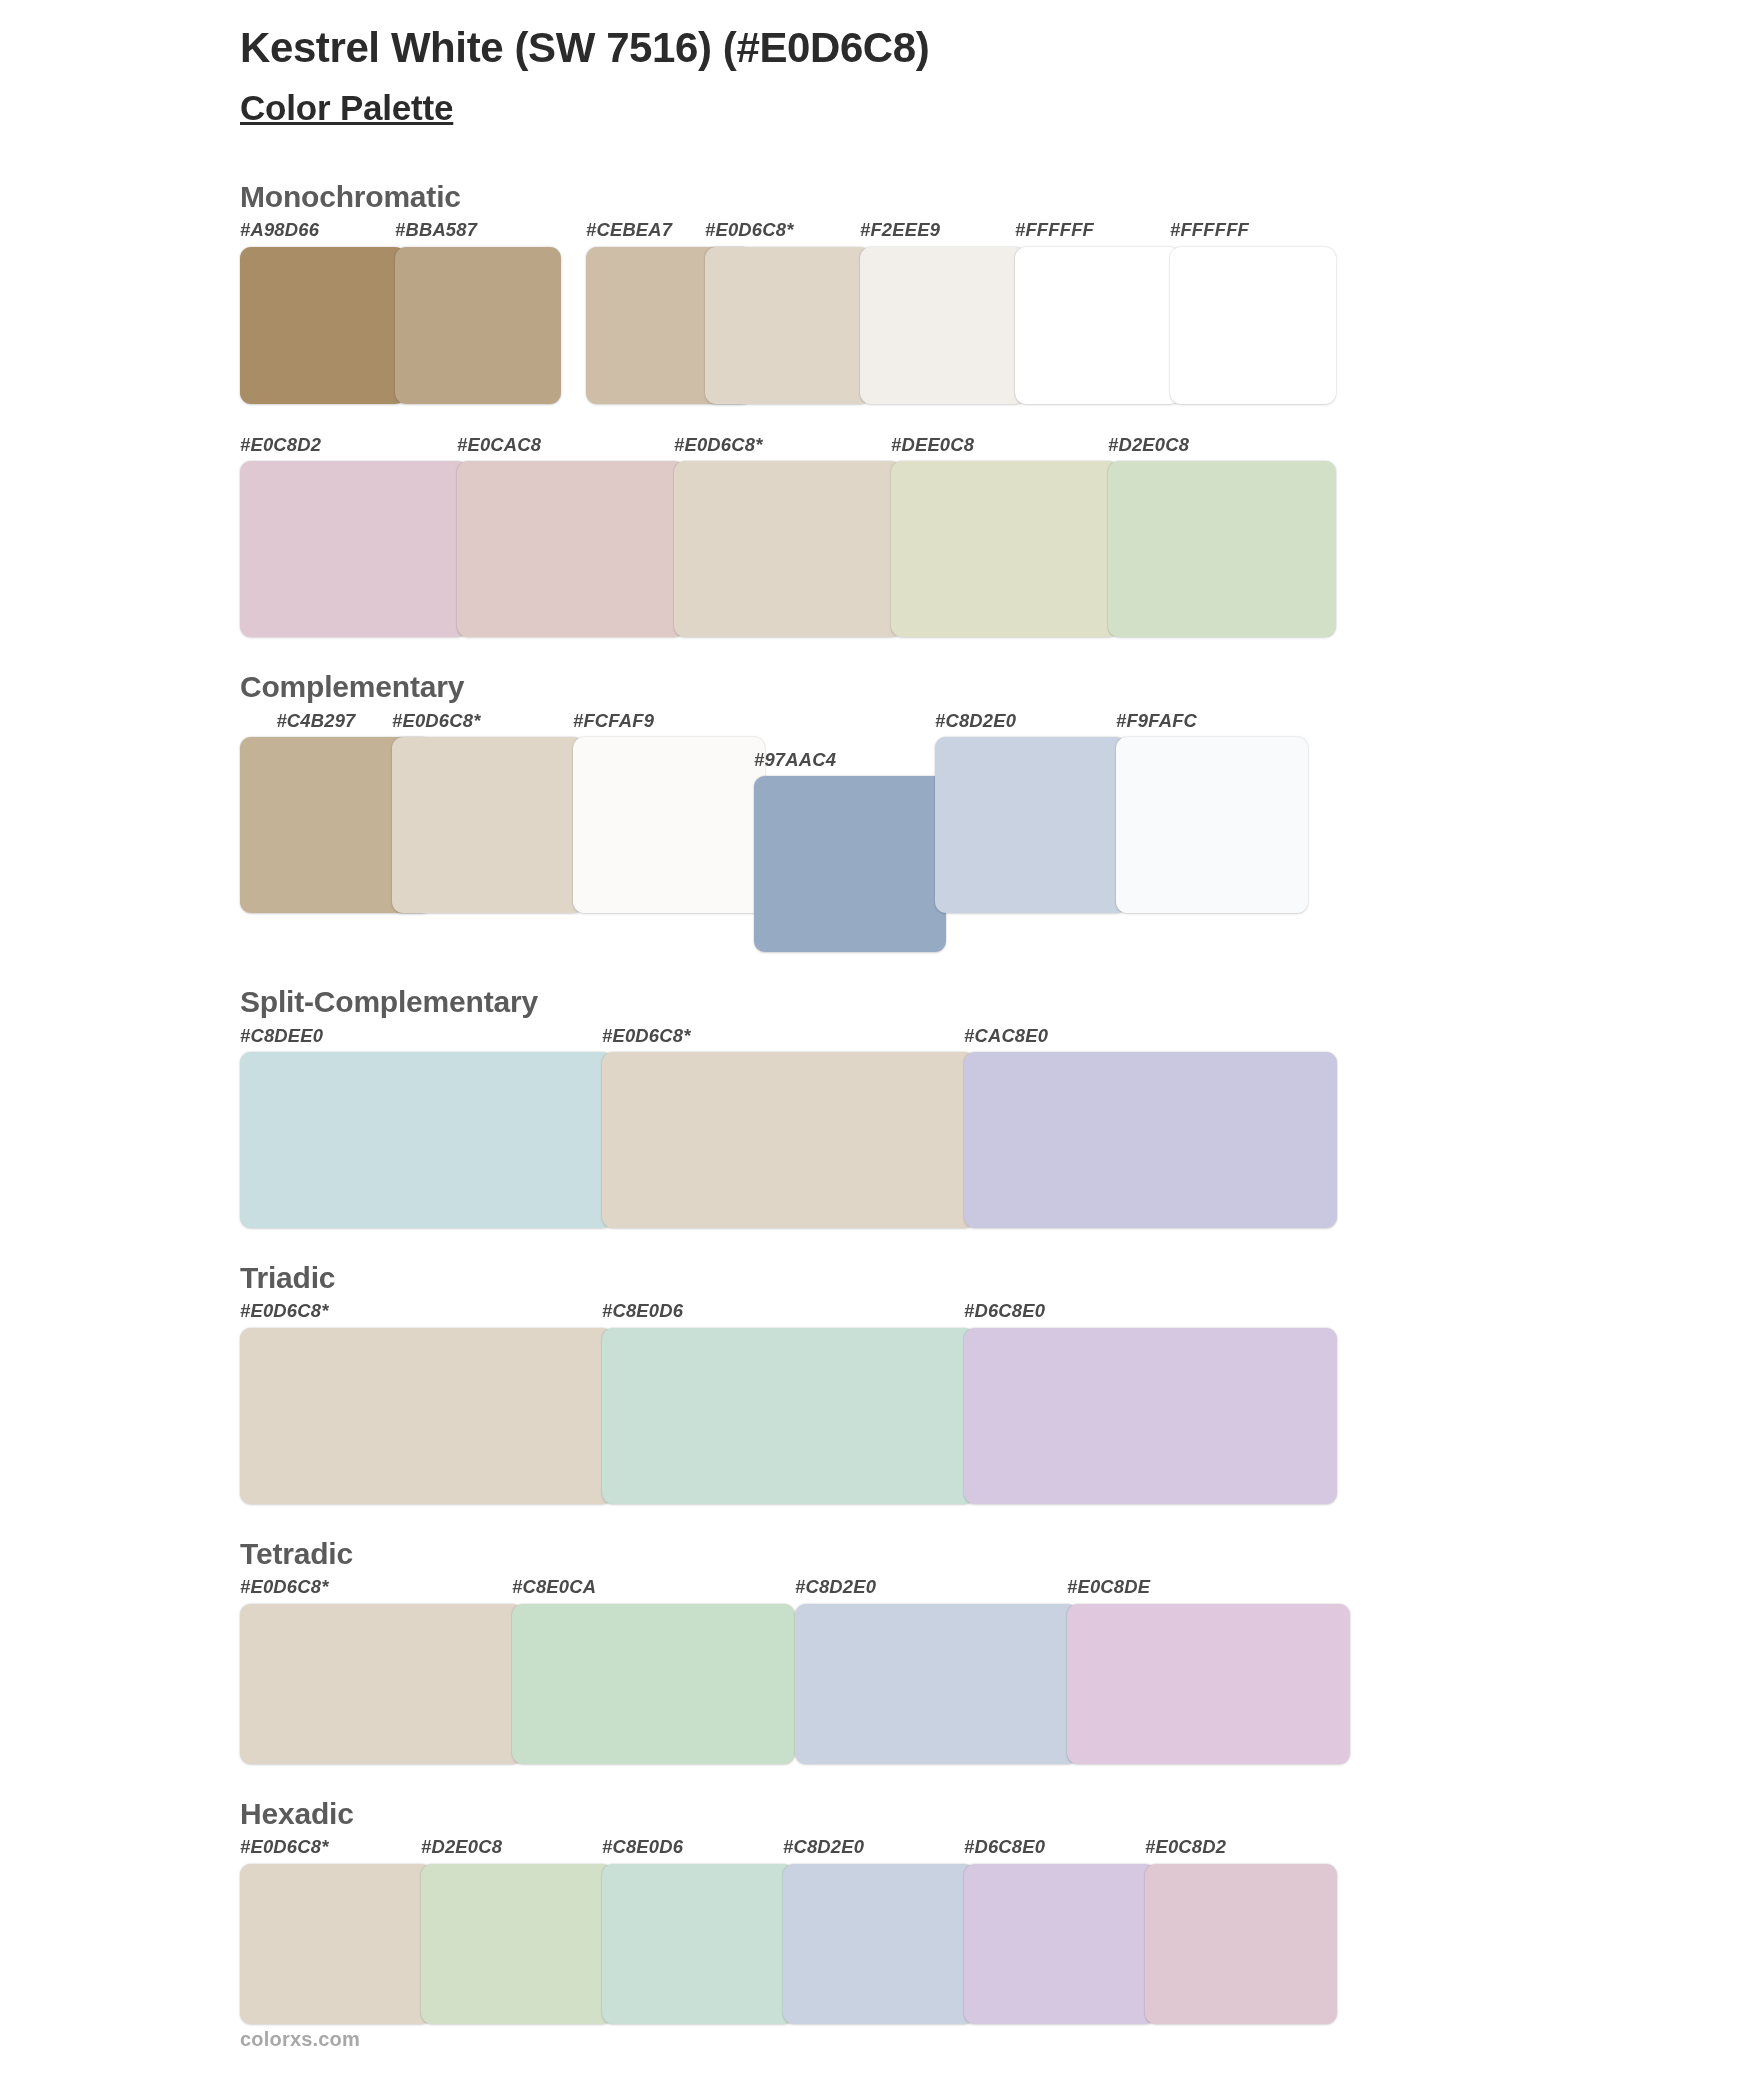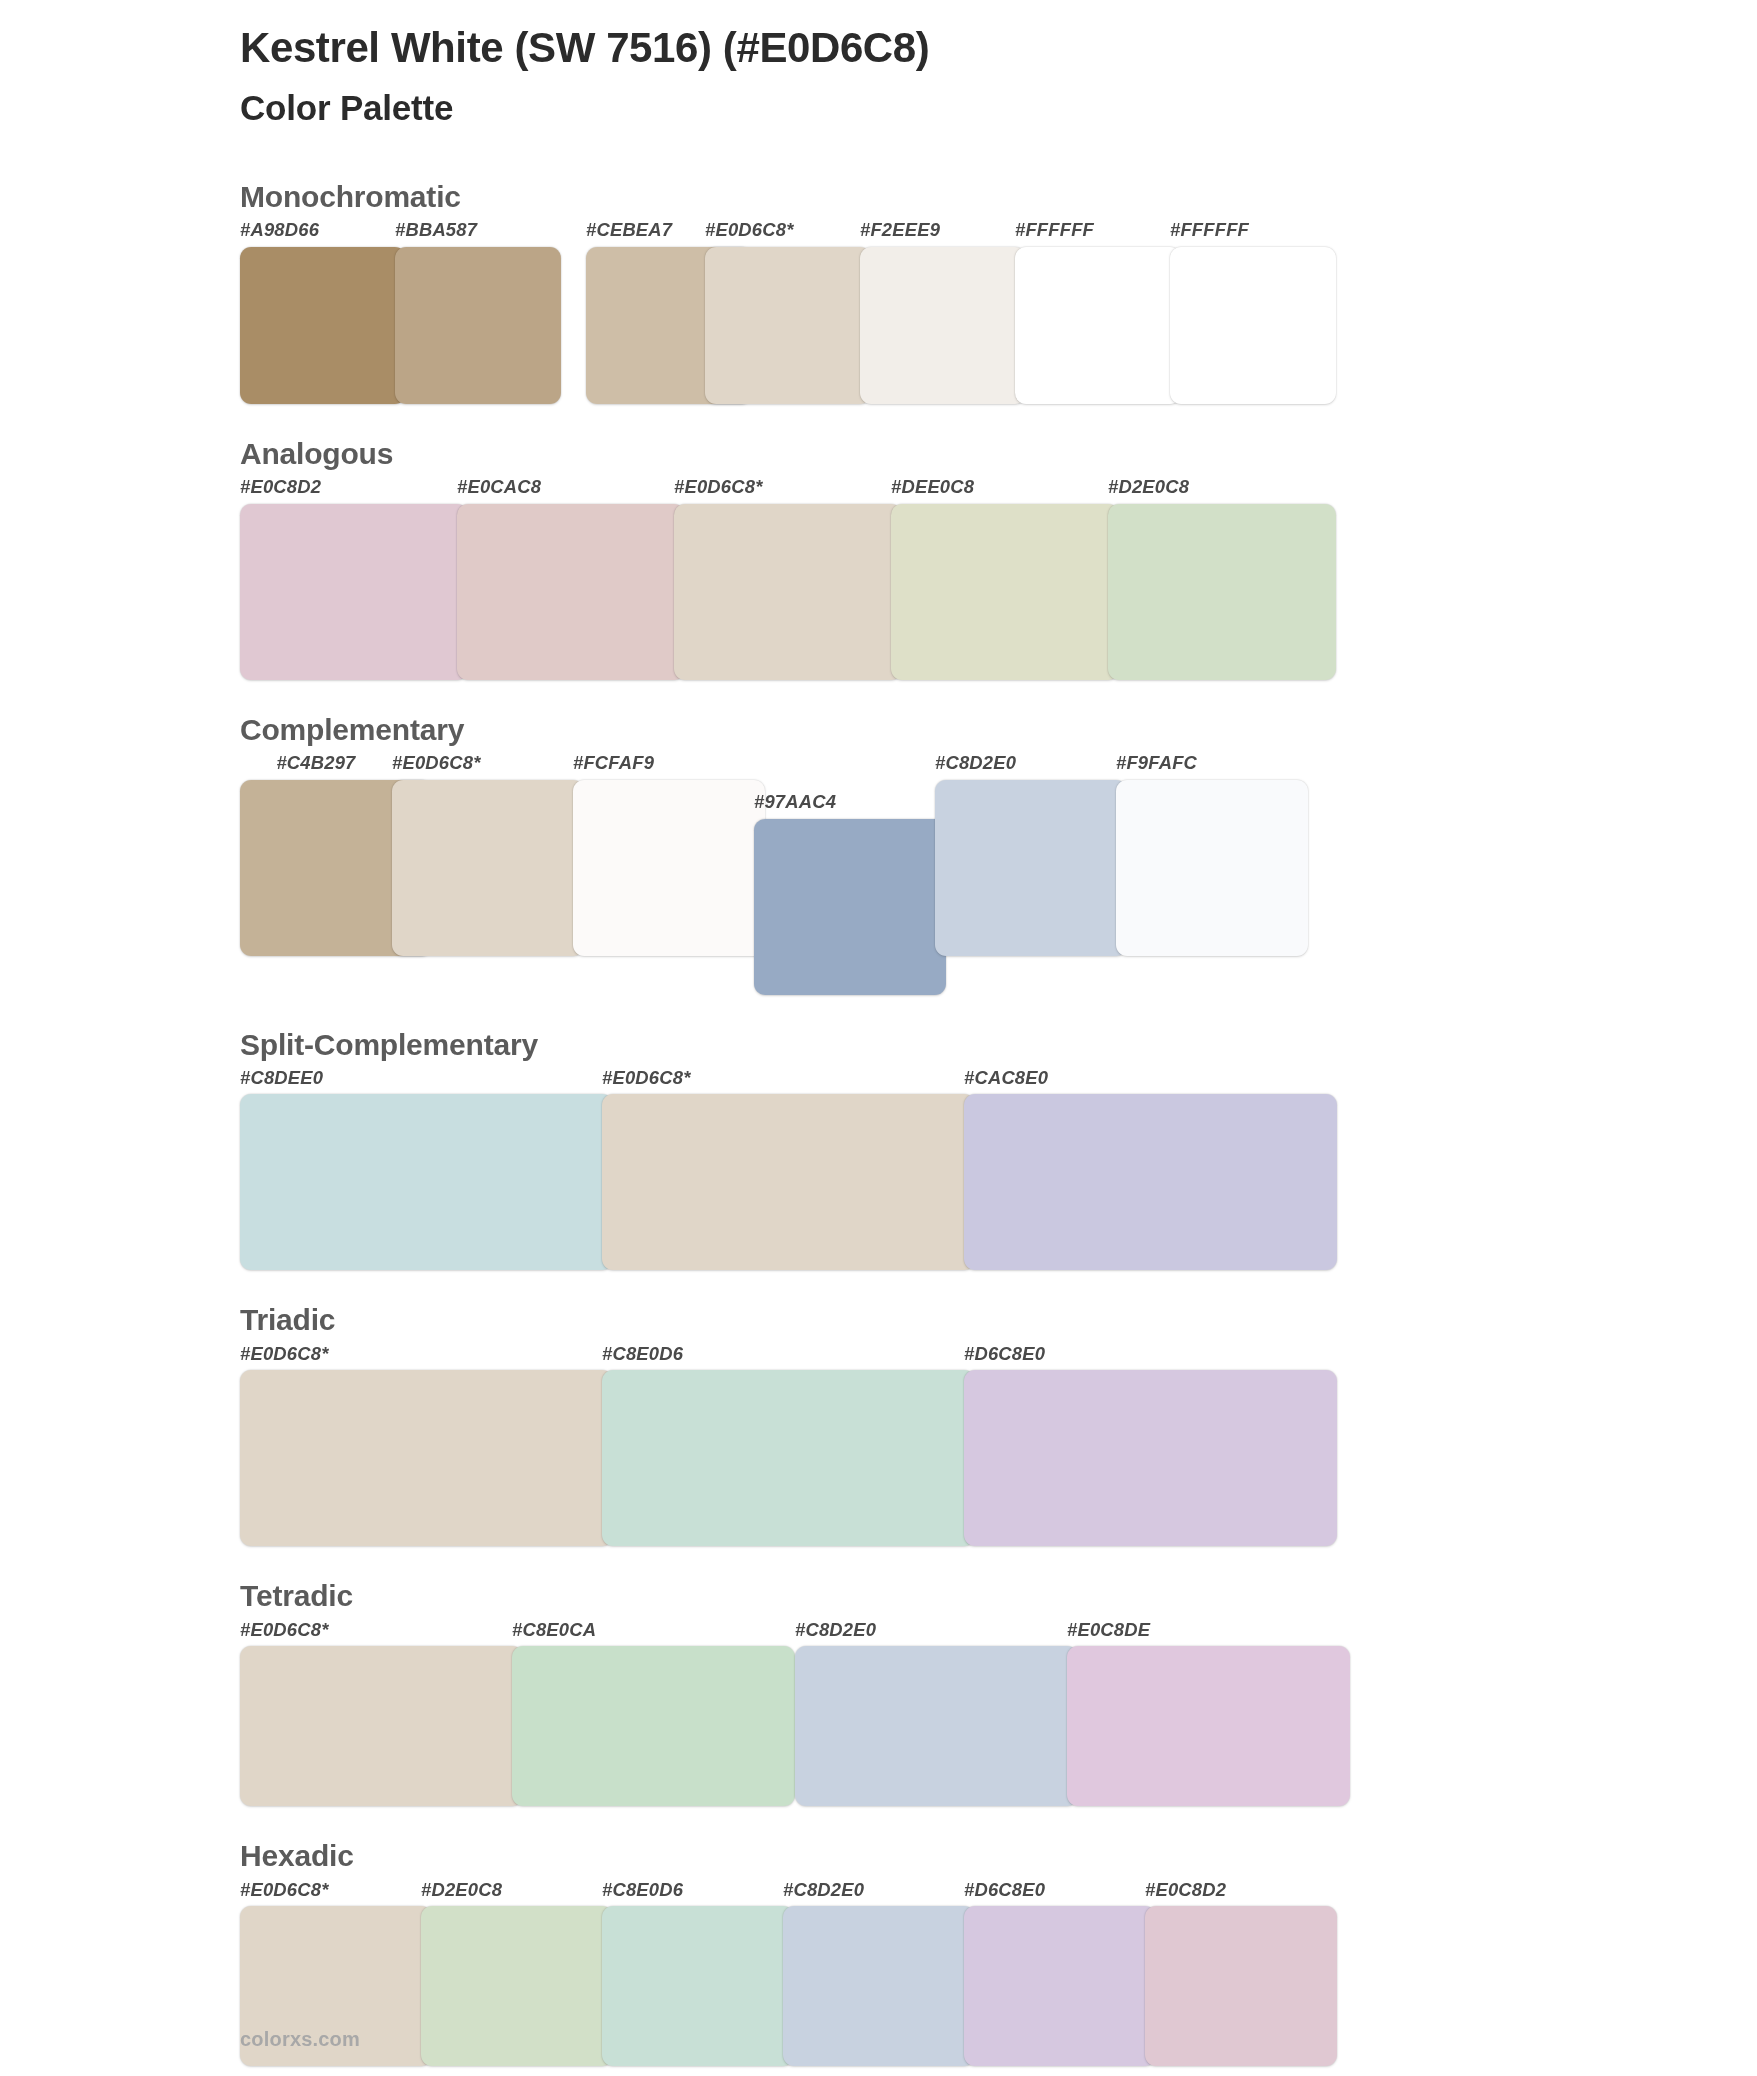--- a/index.html
+++ b/index.html
@@ -35,20 +35,21 @@
     line-height: 1.15;
     white-space: nowrap;
   }
   .page-subtitle {
     font-size: 35px;
     font-weight: bold;
     color: #2b2b2b;
     letter-spacing: -0.2px;
     margin: 0;
     line-height: 1.15;
+    text-decoration: underline;
   }
 
   
   .sections {
     margin-top: 50px;
   }
   .section {
     position: relative;
     padding-left: 240px;
   }
@@ -138,21 +139,20 @@
             <div class="swatch-label">#FFFFFF</div>
             <div class="swatch-chip" style="height: 157px; width: 166px; background: rgb(255, 255, 255);"></div>
           </div>
           <div class="swatch" style="width: 155px;">
             <div class="swatch-label">#FFFFFF</div>
             <div class="swatch-chip" style="height: 157px; width: 166px; background: rgb(255, 255, 255);"></div>
           </div>
         </div>
       </div>
       <div class="section">
-        <div class="section-title">Analogous</div>
         <div class="swatch-row">
           <div class="swatch" style="width: 217px;">
             <div class="swatch-label">#E0C8D2</div>
             <div class="swatch-chip" style="height: 176px; width: 228px; background: rgb(224, 200, 210);"></div>
           </div>
           <div class="swatch" style="width: 217px;">
             <div class="swatch-label">#E0CAC8</div>
             <div class="swatch-chip" style="height: 176px; width: 228px; background: rgb(224, 202, 200);"></div>
           </div>
           <div class="swatch" style="width: 217px;">

